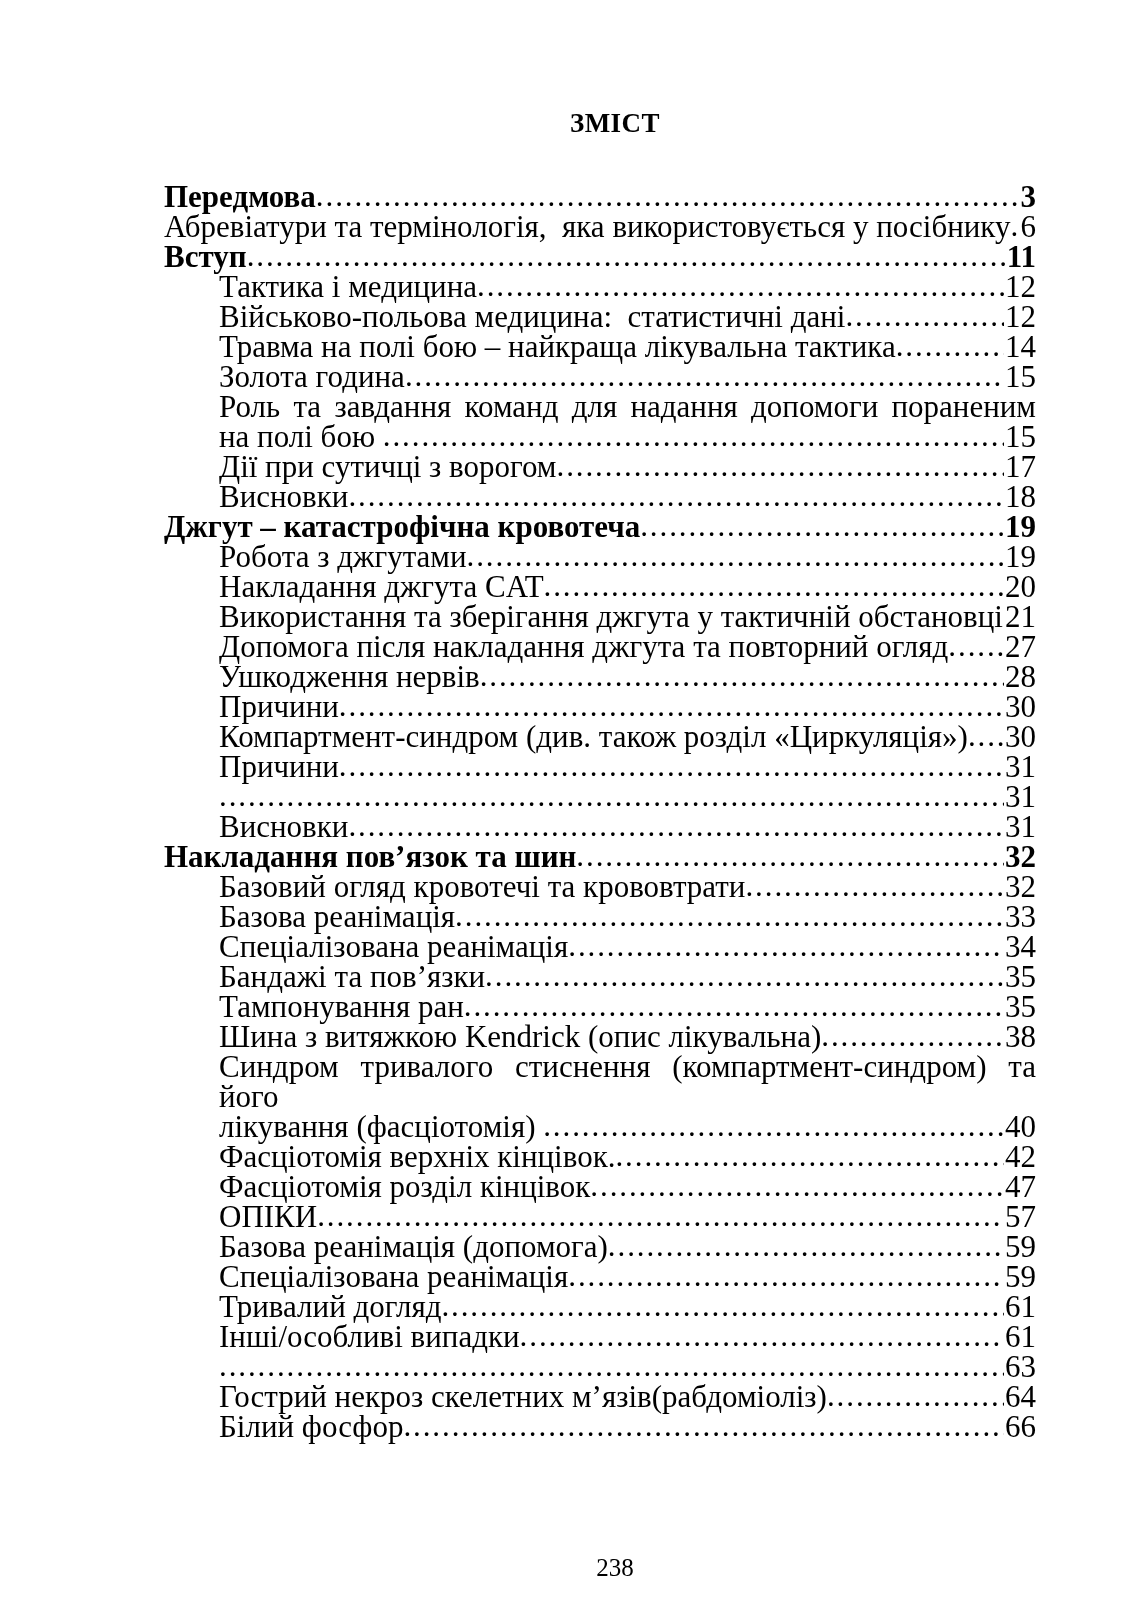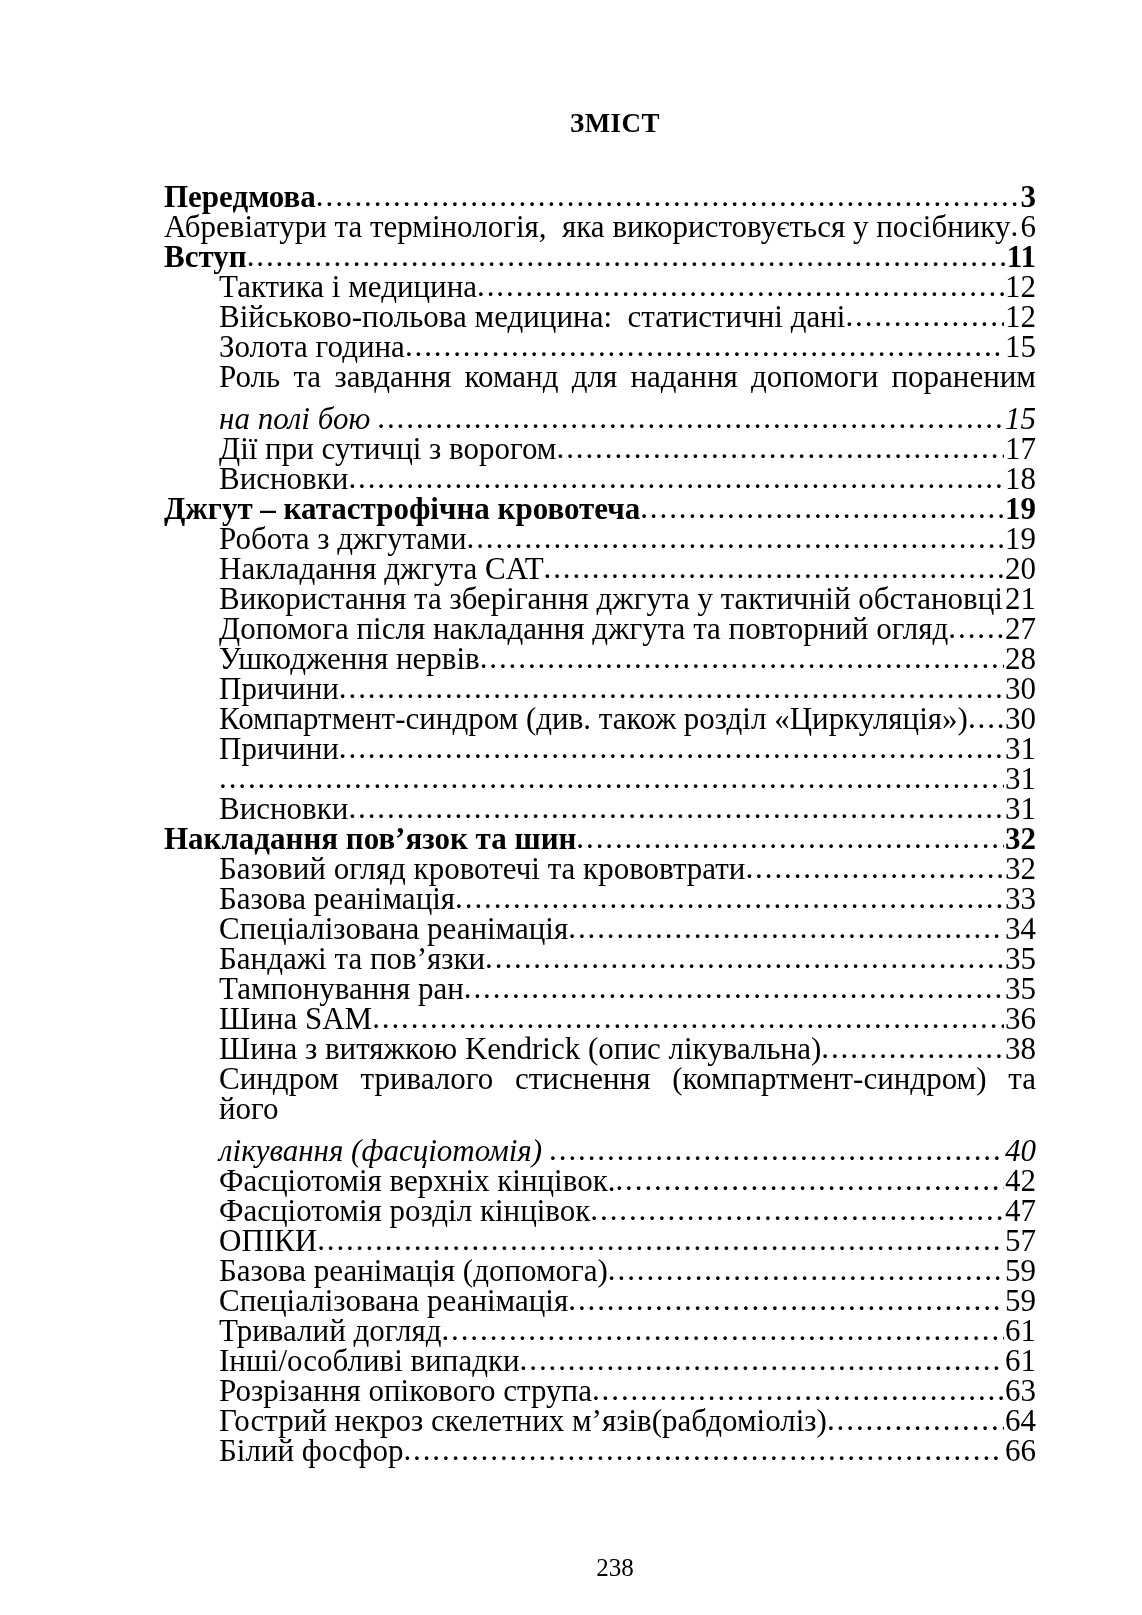--- a/index.html
+++ b/index.html
@@ -96,22 +96,21 @@
 
   
   .toc-entry.wrap .toc-wrap-first {
     display: block;
     text-align: justify;
     text-align-last: justify;
     white-space: normal;
   }
 
   .toc-entry.wrap .toc-row {
-    margin-top: 12px;
-    font-style: italic;
+    margin-top: 0;
   }
 
   
   .page-number {
     position: absolute;
     top: 1554px;
     left: 0;
     width: 1142px;
     text-align: center;
     font-size: 25px;
@@ -155,20 +154,27 @@
       </div>
       <div class="toc-entry level-2">
         <div class="toc-row">
           <span class="toc-label">Військово-польова медицина:  статистичні дані</span>
           <span class="toc-leader"></span>
           <span class="toc-page">12</span>
         </div>
       </div>
       <div class="toc-entry level-2">
         <div class="toc-row">
+          <span class="toc-label">Травма на полі бою – найкраща лікувальна тактика</span>
+          <span class="toc-leader"></span>
+          <span class="toc-page">14</span>
+        </div>
+      </div>
+      <div class="toc-entry level-2">
+        <div class="toc-row">
           <span class="toc-label">Золота година</span>
           <span class="toc-leader"></span>
           <span class="toc-page">15</span>
         </div>
       </div>
       <div class="toc-entry level-2 wrap">
         <span class="toc-wrap-first">Роль та завдання команд для надання допомоги пораненим</span>
         <div class="toc-row">
           <span class="toc-label">на полі бою </span>
           <span class="toc-leader"></span>
@@ -302,27 +308,20 @@
       </div>
       <div class="toc-entry level-2">
         <div class="toc-row">
           <span class="toc-label">Тампонування ран</span>
           <span class="toc-leader"></span>
           <span class="toc-page">35</span>
         </div>
       </div>
       <div class="toc-entry level-2">
         <div class="toc-row">
-          <span class="toc-label">Шина SAM</span>
-          <span class="toc-leader"></span>
-          <span class="toc-page">36</span>
-        </div>
-      </div>
-      <div class="toc-entry level-2">
-        <div class="toc-row">
           <span class="toc-label">Шина з витяжкою Kendrick (опис лікувальна)</span>
           <span class="toc-leader"></span>
           <span class="toc-page">38</span>
         </div>
       </div>
       <div class="toc-entry level-2 wrap">
         <span class="toc-wrap-first">Синдром тривалого стиснення (компартмент-синдром) та його</span>
         <div class="toc-row">
           <span class="toc-label">лікування (фасціотомія) </span>
           <span class="toc-leader"></span>
@@ -373,21 +372,20 @@
       </div>
       <div class="toc-entry level-2">
         <div class="toc-row">
           <span class="toc-label">Інші/особливі випадки</span>
           <span class="toc-leader"></span>
           <span class="toc-page">61</span>
         </div>
       </div>
       <div class="toc-entry level-2">
         <div class="toc-row">
-          <span class="toc-label">Розрізання опікового струпа</span>
           <span class="toc-leader"></span>
           <span class="toc-page">63</span>
         </div>
       </div>
       <div class="toc-entry level-2">
         <div class="toc-row">
           <span class="toc-label">Гострий некроз скелетних м’язів(рабдоміоліз)</span>
           <span class="toc-leader"></span>
           <span class="toc-page">64</span>
         </div>

